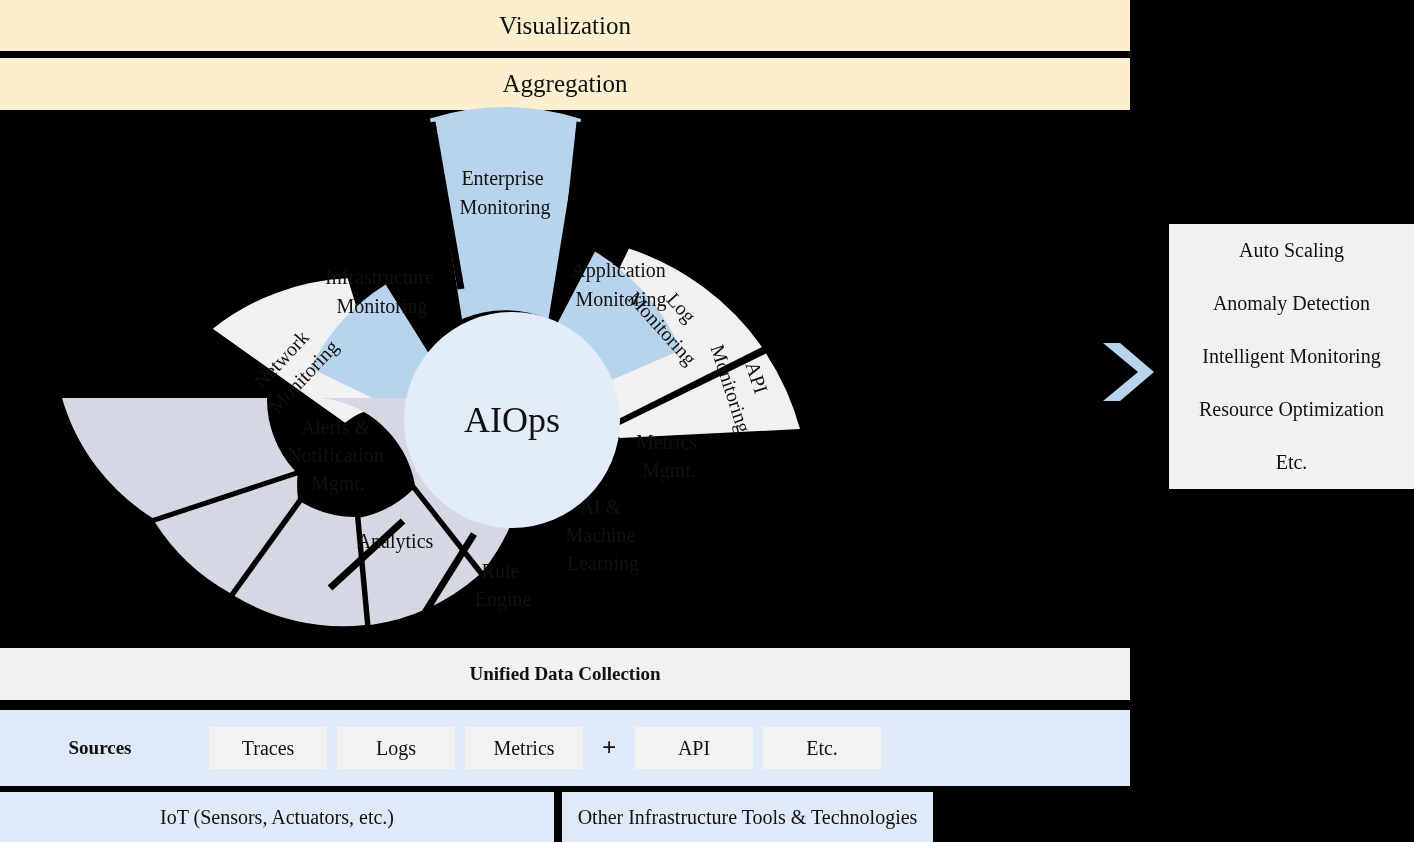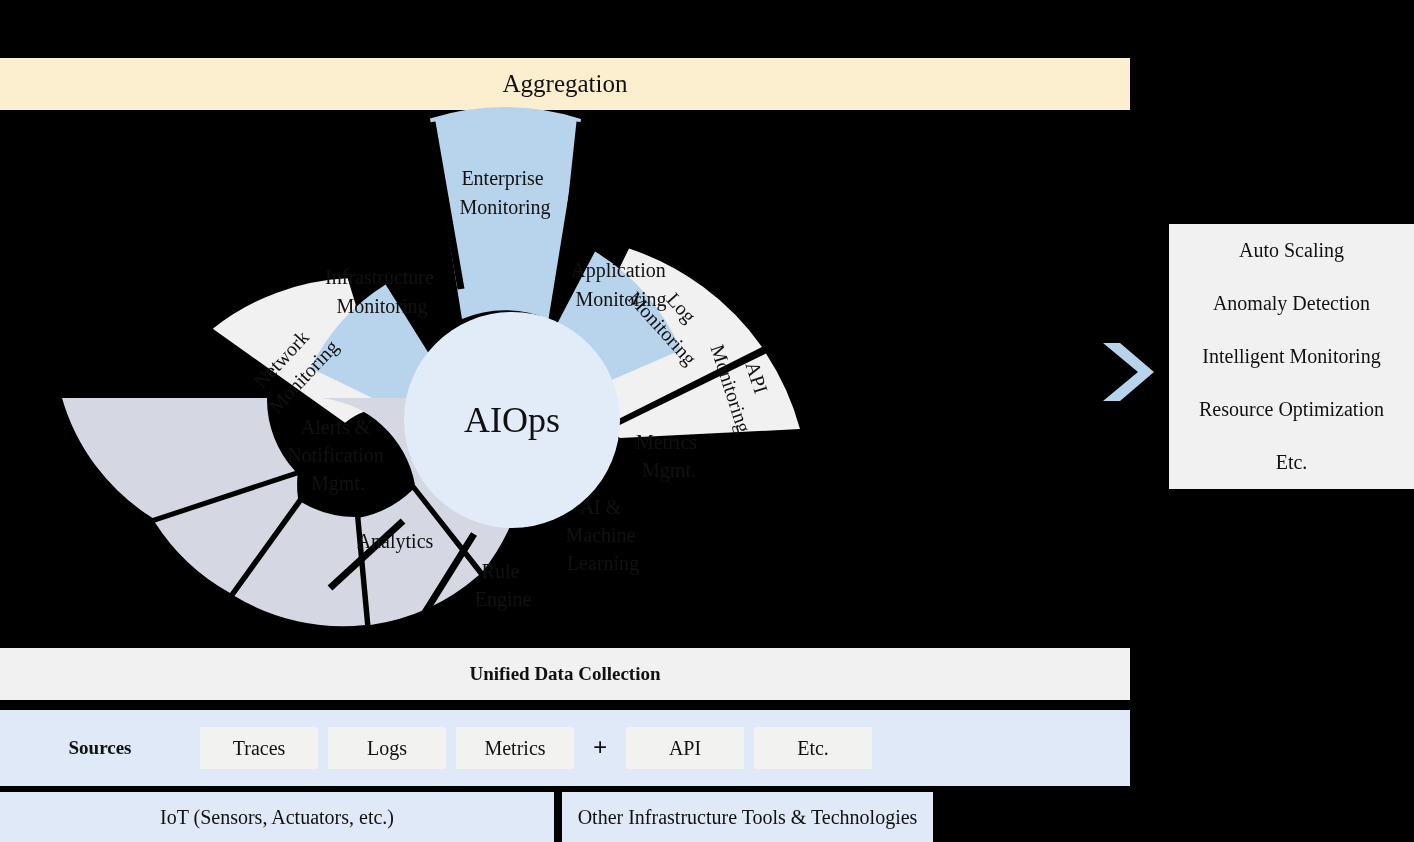--- a/index.html
+++ b/index.html
@@ -32,20 +32,21 @@
   
   .band-udc {
     left: 0; top: 648px; width: 1130px; height: 52px;
     background: #f1f1f1;
     font-size: 19px; font-weight: bold;
   }
   .band-sources {
     left: 0; top: 710px; width: 1130px; height: 76px;
     background: #dfe9f7;
     justify-content: flex-start;
+    gap: 9px;
   }
   .sources-label {
     width: 200px; text-align: center;
     font-size: 19px; font-weight: bold; color:#111;
   }
   .src-chips { display: flex; align-items: center; gap: 10px; }
   .chip {
     background: #f2f2f0;
     height: 42px; min-width: 118px;
     display: flex; align-items: center; justify-content: center;
@@ -97,20 +98,23 @@
   .center-label {
     font-family: "Liberation Serif", "DejaVu Serif", serif;
     fill: #111; font-size: 36px; text-anchor: middle;
   }
 </style>
 </head>
 <body>
 
 <div id="stage">
 
+  <div class="band banner-viz">
+    <span>Visualization</span>
+  </div>
   <div class="band banner-agg">
     <span>Aggregation</span>
   </div>
 
   <div class="wheel">
     <svg viewBox="0 0 900 545" width="900" height="545">
 
       <path fill="#f1f1f1" d="M 347.64 174.30
            A 235 235 0 0 0 212.79 224.70
            L 345.01 318.73

